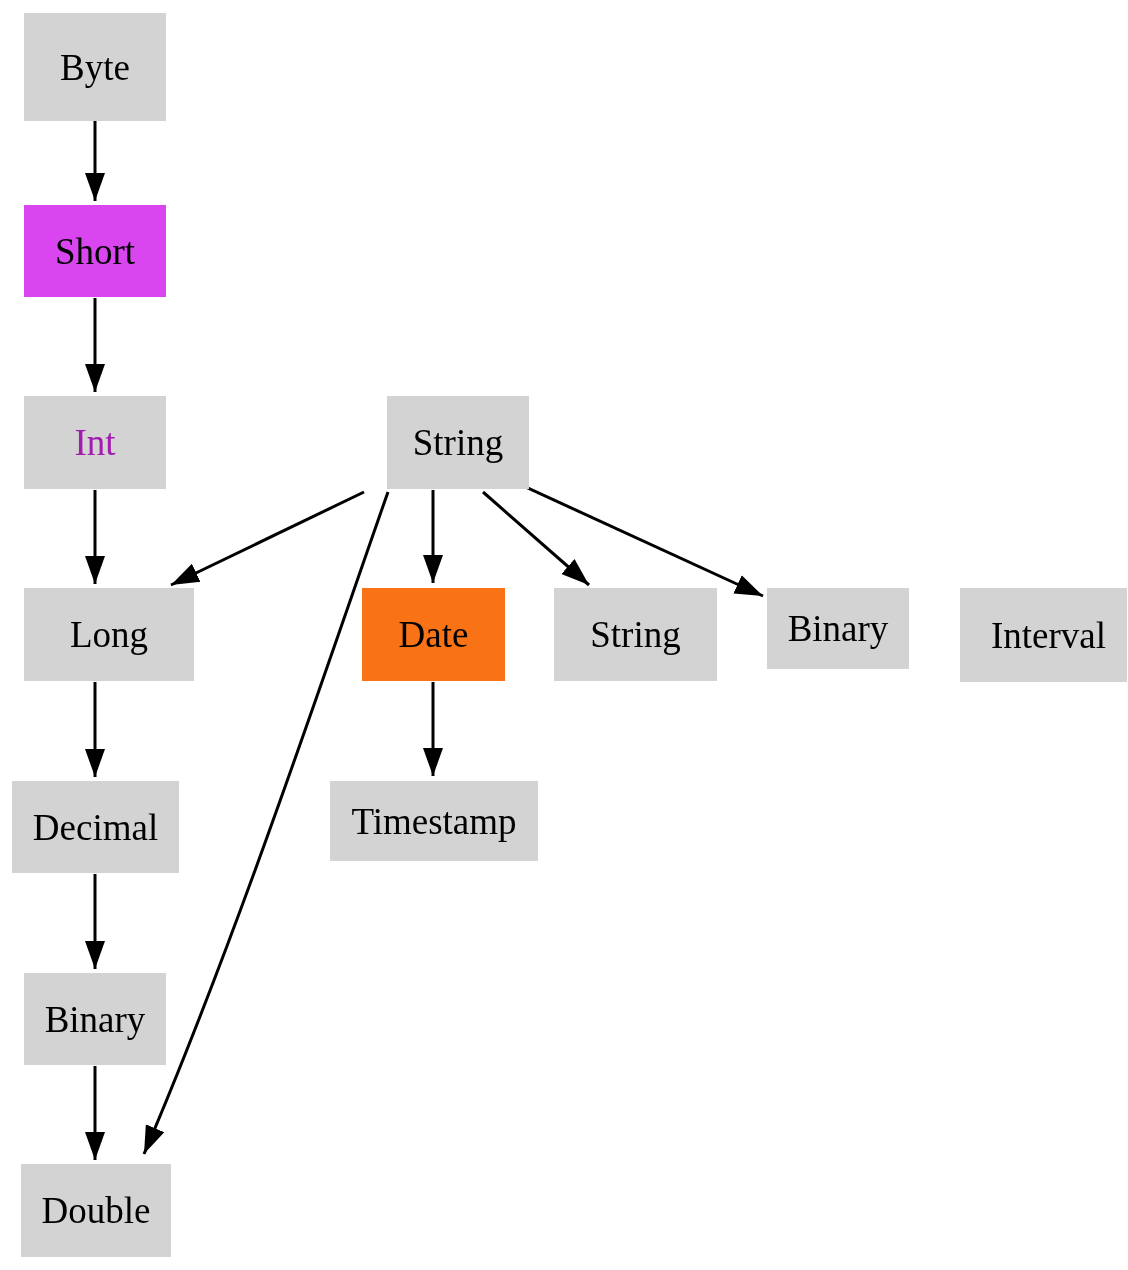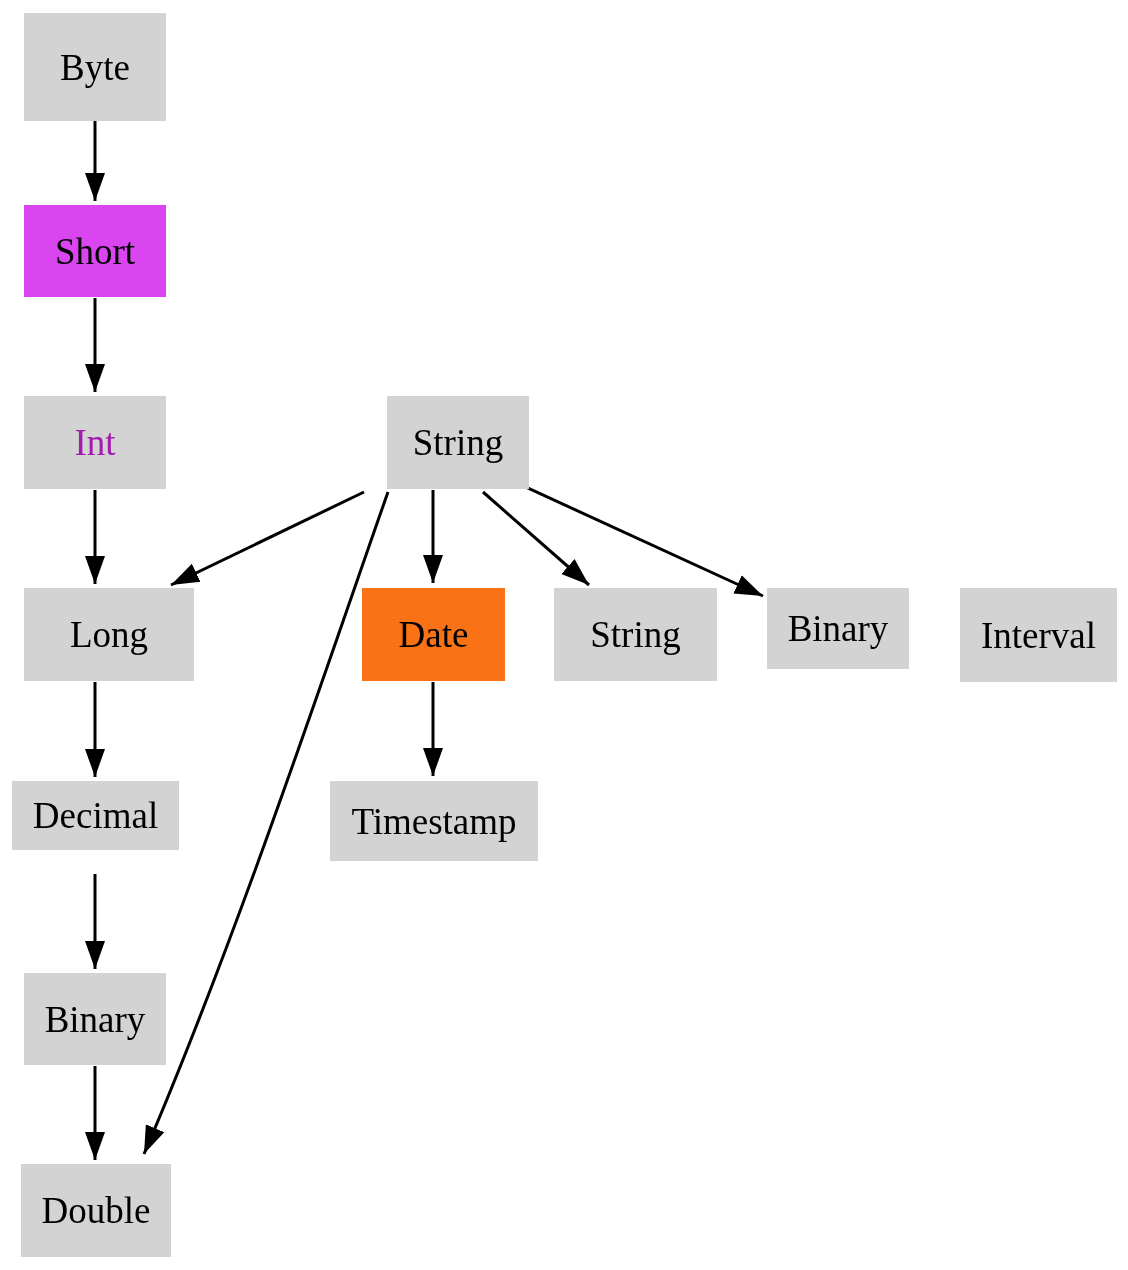--- a/index.html
+++ b/index.html
@@ -82,24 +82,24 @@
       </div>
       <div class="node" style="left: 362px; top: 588px; width: 143px; height: 93px; background: #f97316; color: rgb(0, 0, 0);">
         <span>Date</span>
       </div>
       <div class="node" style="left: 554px; top: 588px; width: 163px; height: 93px; background: rgb(211, 211, 211); color: rgb(0, 0, 0);">
         <span>String</span>
       </div>
       <div class="node" style="left: 767px; top: 588px; width: 142px; height: 81px; background: rgb(211, 211, 211); color: rgb(0, 0, 0);">
         <span>Binary</span>
       </div>
-      <div class="node" style="left: 960px; top: 588px; width: 157px; height: 94px; background: rgb(211, 211, 211); color: rgb(0, 0, 0);">
+      <div class="node" style="left: 960px; top: 588px; width: 157px; height: 94px; background: rgb(211, 211, 211); color: rgb(0, 0, 0); padding-left: 10px;">
         <span>Interval</span>
       </div>
-      <div class="node" style="left: 12px; top: 781px; width: 167px; height: 69px; background: rgb(211, 211, 211); color: rgb(0, 0, 0);">
+      <div class="node" style="left: 12px; top: 781px; width: 167px; height: 92px; background: rgb(211, 211, 211); color: rgb(0, 0, 0);">
         <span>Decimal</span>
       </div>
       <div class="node" style="left: 330px; top: 781px; width: 208px; height: 80px; background: rgb(211, 211, 211); color: rgb(0, 0, 0);">
         <span>Timestamp</span>
       </div>
       <div class="node" style="left: 24px; top: 973px; width: 142px; height: 92px; background: rgb(211, 211, 211); color: rgb(0, 0, 0);">
         <span>Binary</span>
       </div>
       <div class="node" style="left: 21px; top: 1164px; width: 150px; height: 93px; background: rgb(211, 211, 211); color: rgb(0, 0, 0);">
         <span>Double</span>

